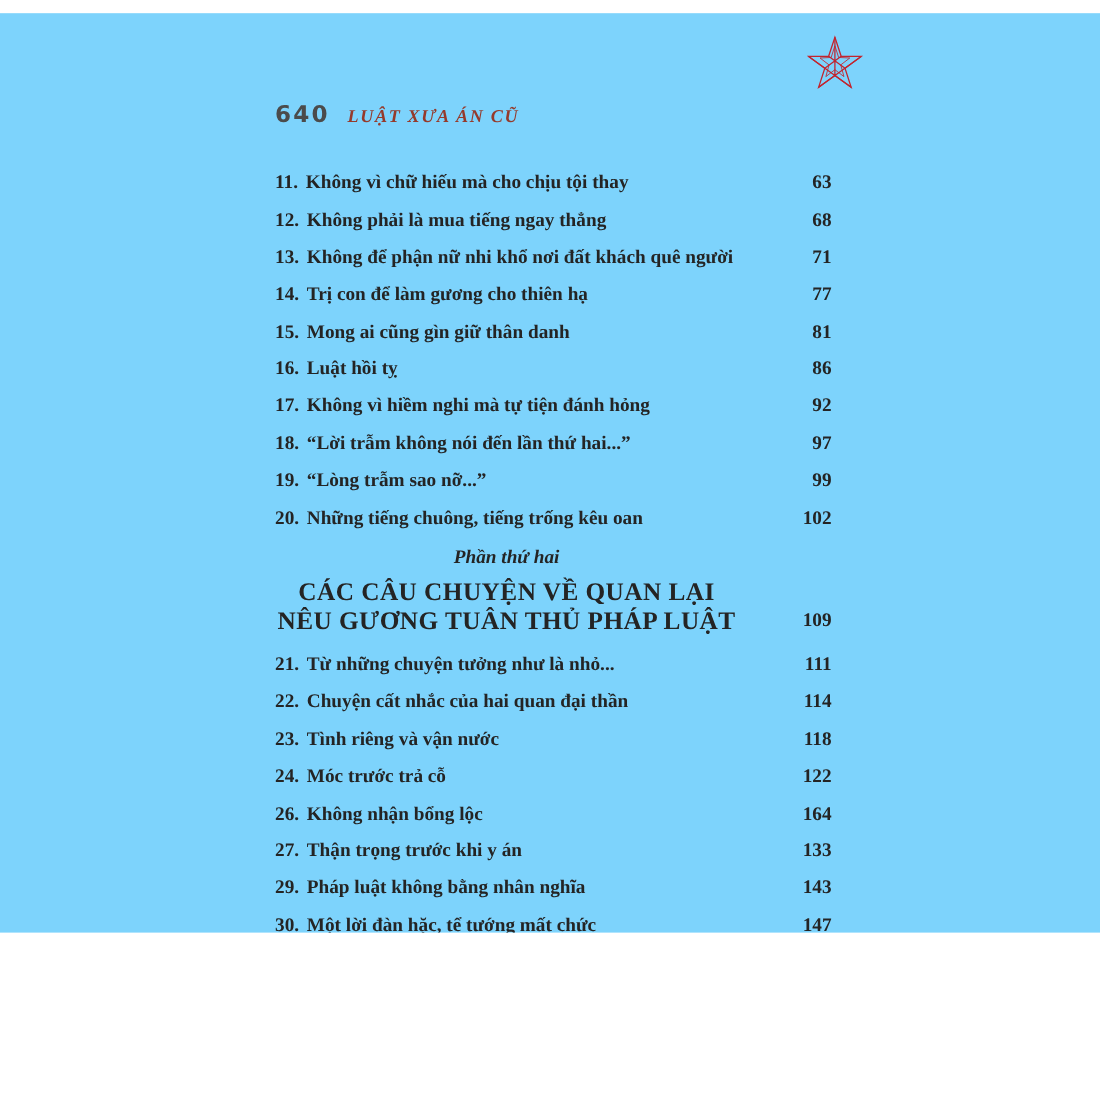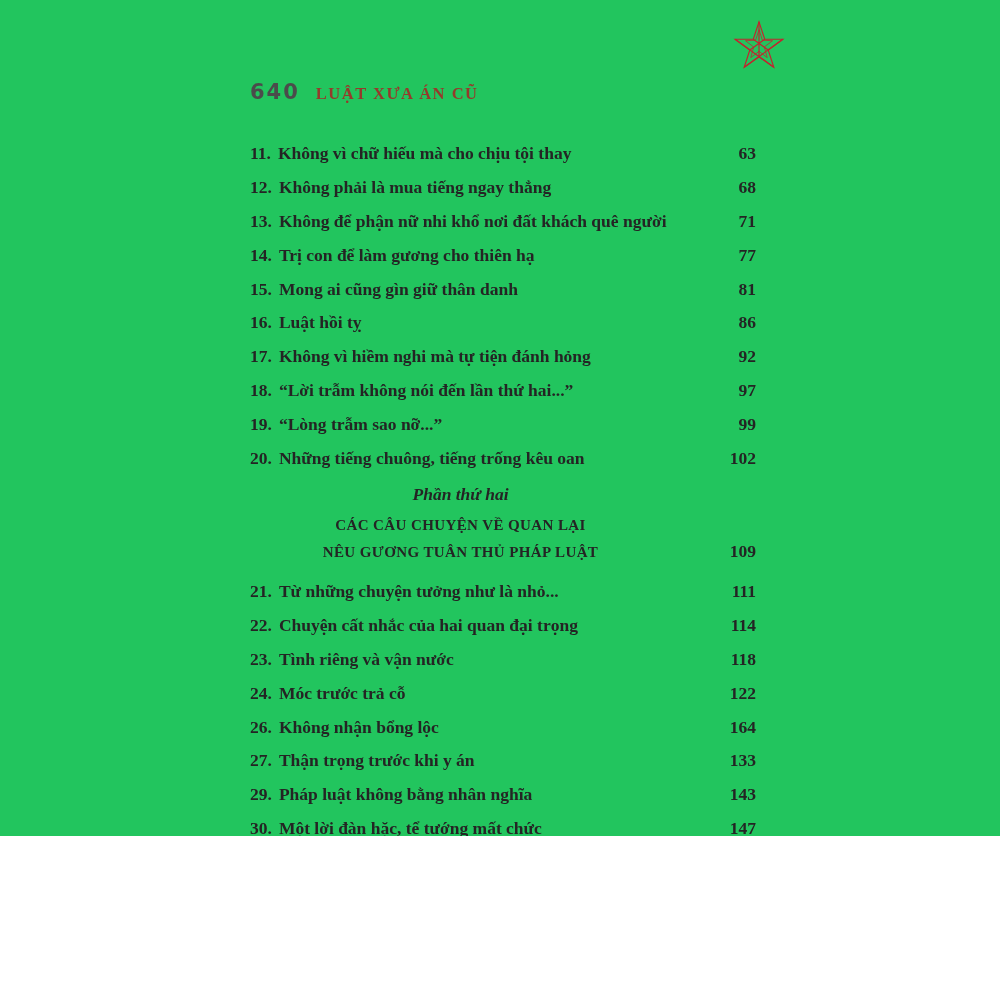--- a/index.html
+++ b/index.html
@@ -1,40 +1,40 @@
 <!DOCTYPE html>
 <html style="--logo-red: #c2242e; --title-maroon: #953a2b; --text: #242424;"><head>
 <meta charset="utf-8">
 <style>
   html,body{margin:0;padding:0;background:#ffffff;}
   .page{
-    position:relative;width:1000px;height:836px;background:#22c55e;overflow:hidden;
-    font-family:"Liberation Serif",serif;color:var(--text,#242424);
+    position:relative;width:1000px;height:836px;background:#7dd3fc;overflow:hidden;
+    font-family:"Liberation Serif",serif;color:var(--text,#242424);margin-top:12px;
   }
   .header{position:absolute;left:250px;top:80px;display:flex;align-items:baseline;gap:16px;}
   .page-num{
     font-family:"DejaVu Sans",sans-serif;font-weight:bold;font-size:21px;
     color:#4b4b4b;letter-spacing:2px;
   }
   .book-title{
-    font-family:"Liberation Serif",serif;font-weight:bold;
+    font-family:"Liberation Serif",serif;font-weight:bold;font-style:italic;
     font-size:16.5px;color:var(--title-maroon,#953a2b);letter-spacing:1.5px;
   }
   .logo{position:absolute;left:730px;top:18px;width:58px;height:58px;color:var(--logo-red,#c2242e);}
   .logo svg{width:100%;height:100%;display:block;}
   .toc{position:absolute;left:250px;top:137px;width:506px;font-weight:bold;}
   .toc-row{
     display:flex;justify-content:space-between;align-items:center;
     height:33.8px;font-size:17.5px;white-space:nowrap;
   }
   .toc-num{margin-right:7px;}
   .toc-page{margin-left:12px;}
   .section{position:relative;margin:9px 0 9px;padding-right:85px;text-align:center;}
   .section-label{font-style:italic;font-size:17.5px;margin-bottom:7px;}
-  .section-line{font-size:15px;letter-spacing:0.4px;line-height:27px;}
+  .section-line{font-size:23px;letter-spacing:0.4px;line-height:27px;}
   .section-page{position:absolute;right:0;bottom:4px;font-size:17.5px;}
   .bottom-mark{
     position:absolute;left:470px;top:993px;width:62px;height:7px;
     background:#262626;border-radius:3px 3px 0 0;
   }
 </style>
 </head>
 <body>
 
 <div class="page">
@@ -102,21 +102,21 @@
       <div class="section-line">CÁC CÂU CHUYỆN VỀ QUAN LẠI</div>
       <div class="section-line">NÊU GƯƠNG TUÂN THỦ PHÁP LUẬT</div>
       <span class="section-page">109</span>
     </div>
 
     <div class="toc-row">
       <span><span class="toc-num">21.</span><span>Từ những chuyện tưởng như là nhỏ...</span></span>
       <span class="toc-page">111</span>
     </div>
     <div class="toc-row">
-      <span><span class="toc-num">22.</span><span>Chuyện cất nhắc của hai quan đại trọng</span></span>
+      <span><span class="toc-num">22.</span><span>Chuyện cất nhắc của hai quan đại thần</span></span>
       <span class="toc-page">114</span>
     </div>
     <div class="toc-row">
       <span><span class="toc-num">23.</span><span>Tình riêng và vận nước</span></span>
       <span class="toc-page">118</span>
     </div>
     <div class="toc-row">
       <span><span class="toc-num">24.</span><span>Móc trước trả cỗ</span></span>
       <span class="toc-page">122</span>
     </div>

